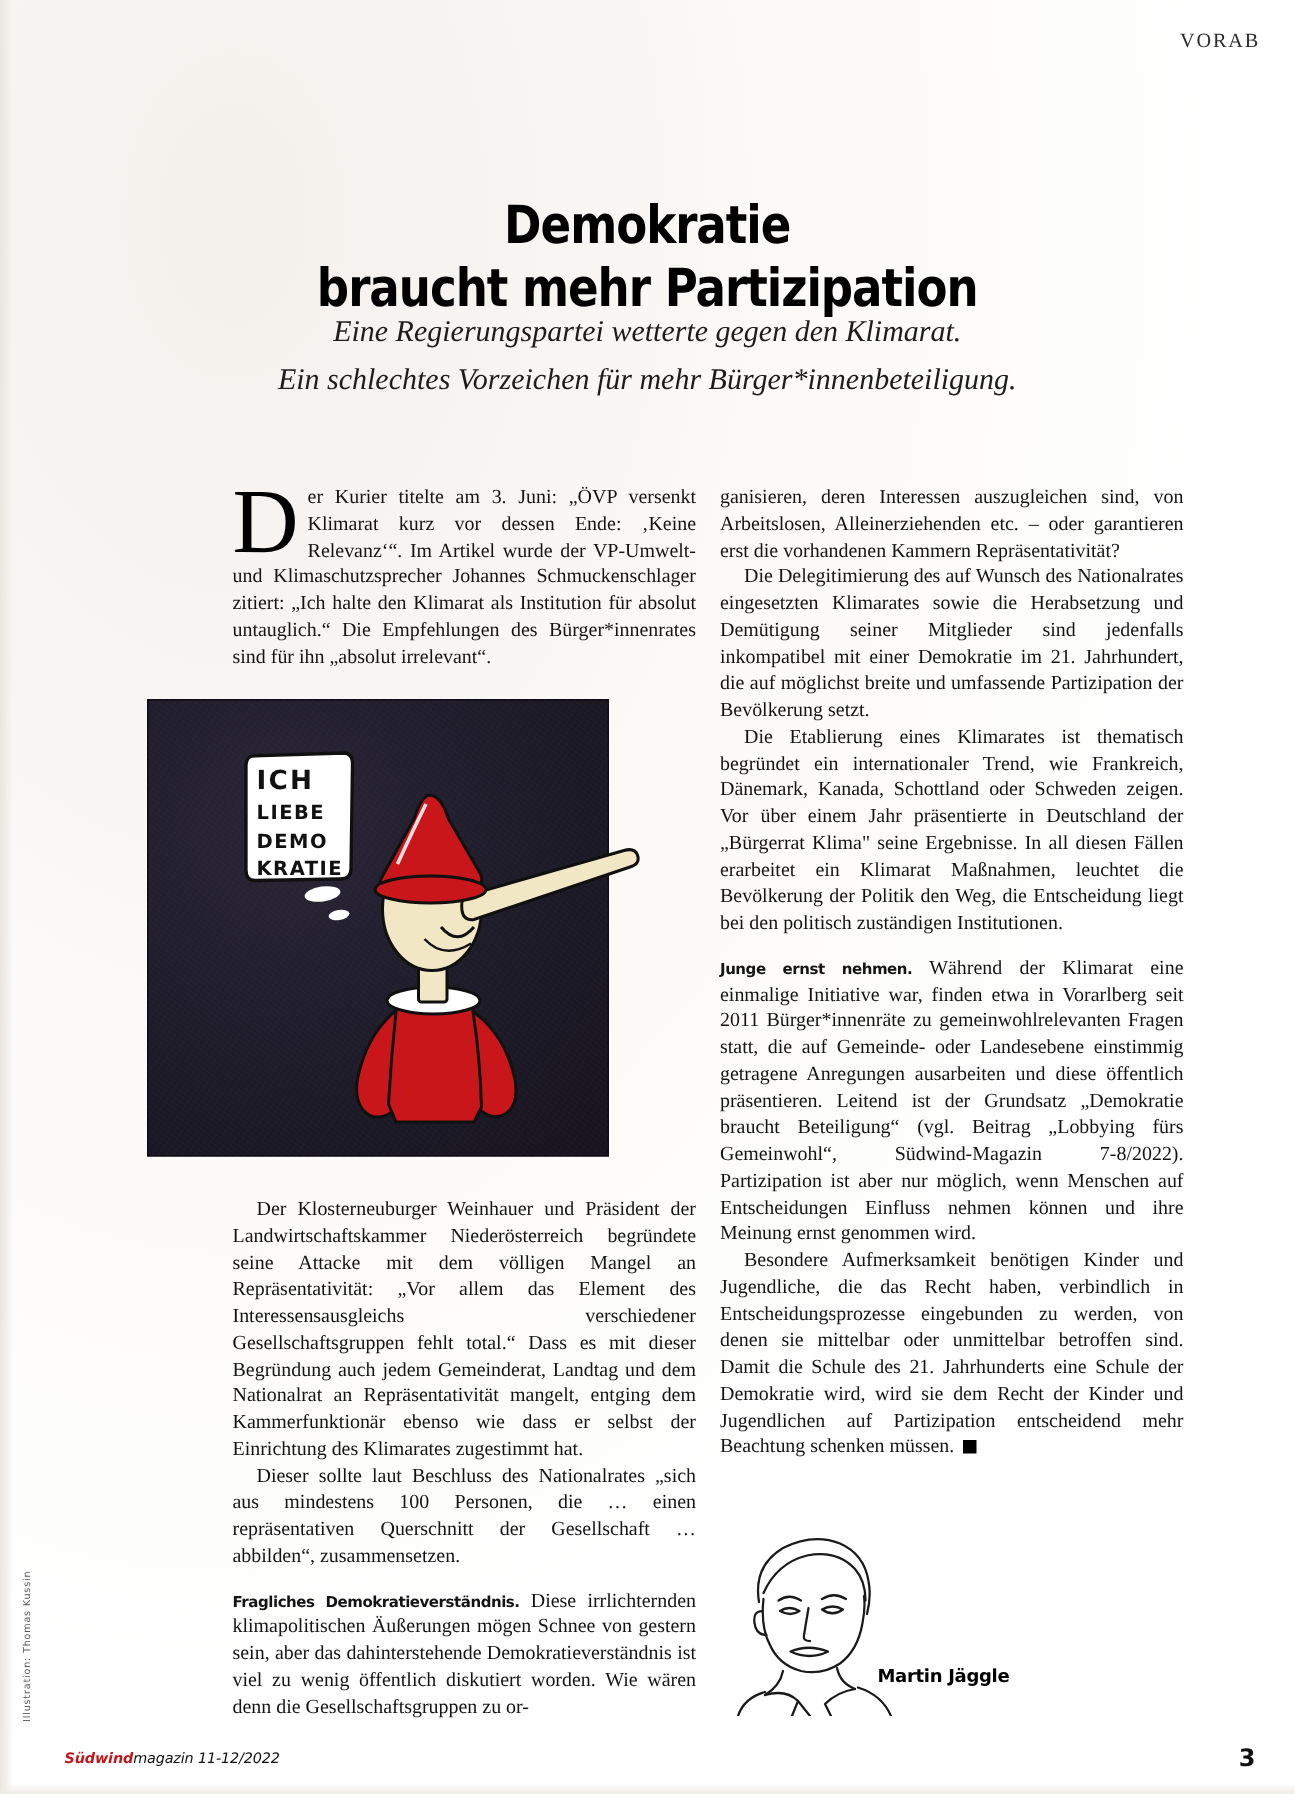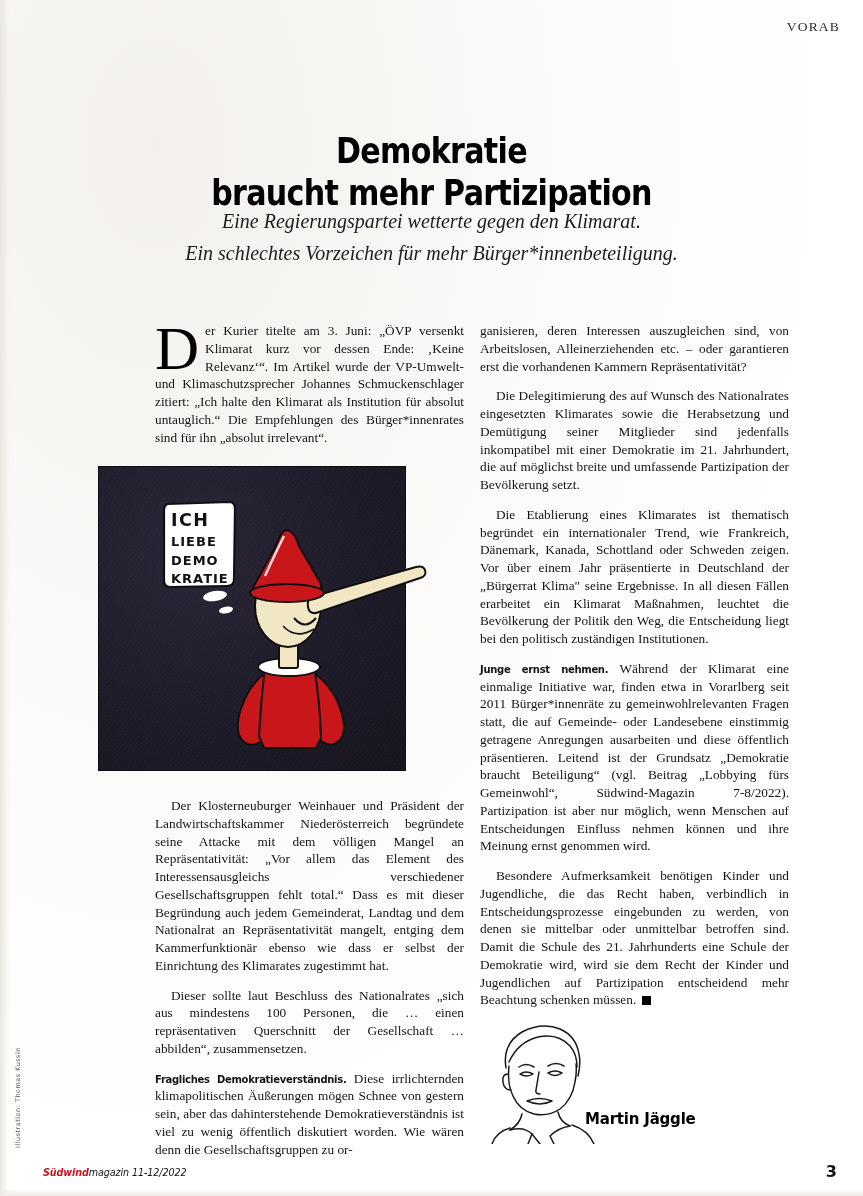--- a/index.html
+++ b/index.html
@@ -79,21 +79,21 @@
     hyphens: manual;
   }
   .col-left  { left: 155px; }
   .col-right { left: 480px; }
 
   .col p {
     margin: 0;
     text-indent: 16px;
   }
   .col p.noindent { text-indent: 0; }
-  .col p + p { margin-top: 12px; }
+  .col p + p { margin-top: 0; }
   .col p.spaced { margin-top: 12px; }
 
   .runin {
     font-family: "DejaVu Sans", sans-serif;
     font-weight: bold;
     font-size: 10px;
     letter-spacing: -0.3px;
   }
 
   
@@ -156,21 +156,21 @@
     top: 1022px;
     width: 118px;
     height: 122px;
   }
   .byline {
     position: absolute;
     left: 585px;
     top: 1110px;
     font-family: "DejaVu Sans", sans-serif;
     font-weight: bold;
-    font-size: 15px;
+    font-size: 12px;
     letter-spacing: -0.2px;
     color: #000;
   }
 
   
   .footer {
     position: absolute;
     left: 43px;
     bottom: 18px;
     font-family: "DejaVu Sans", sans-serif;

